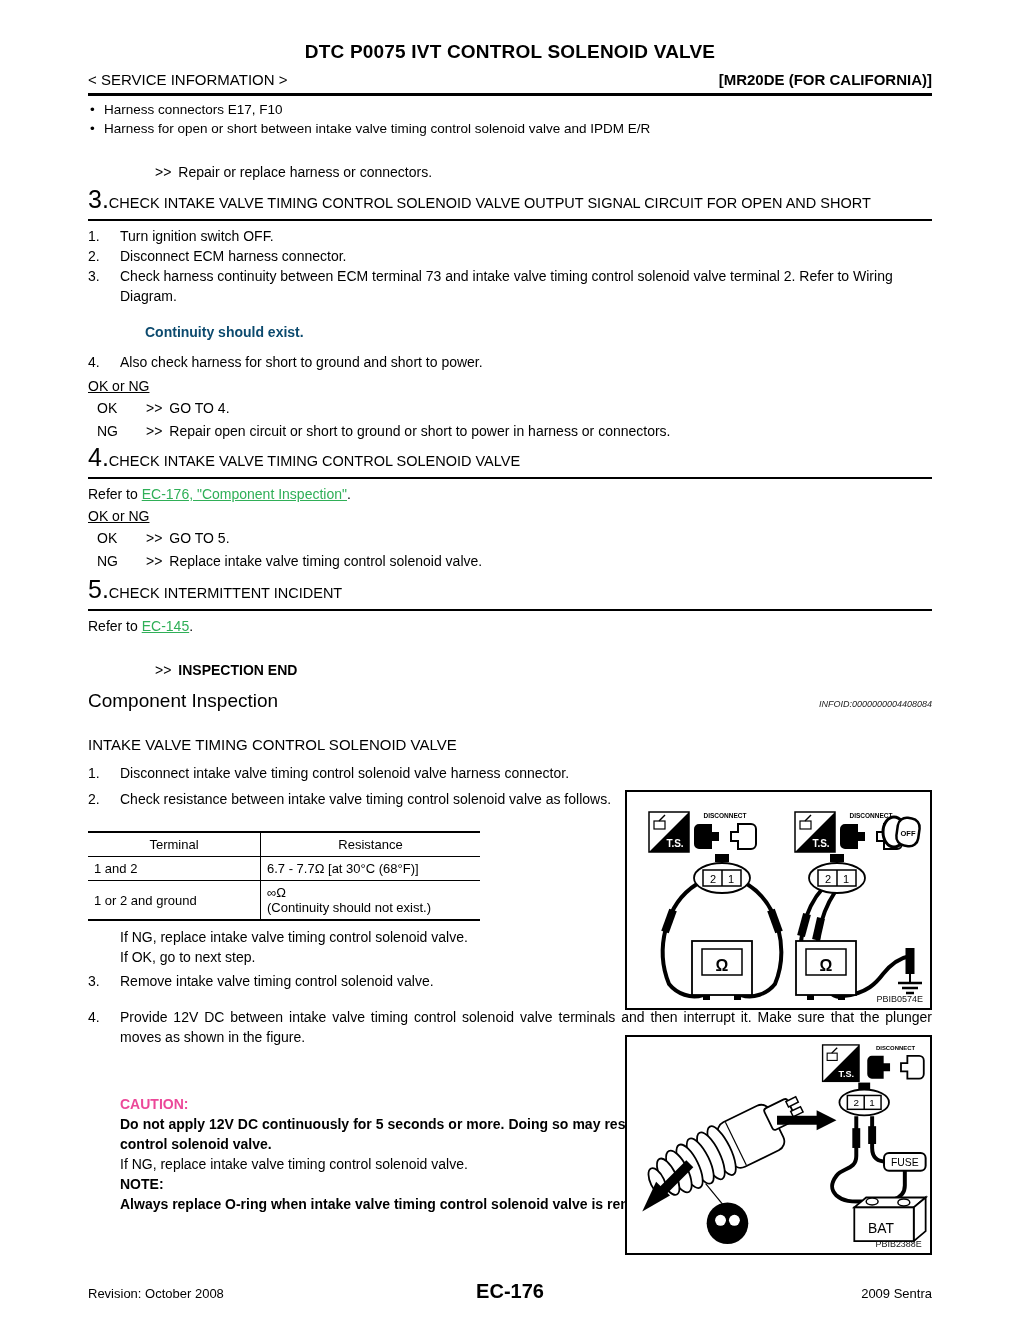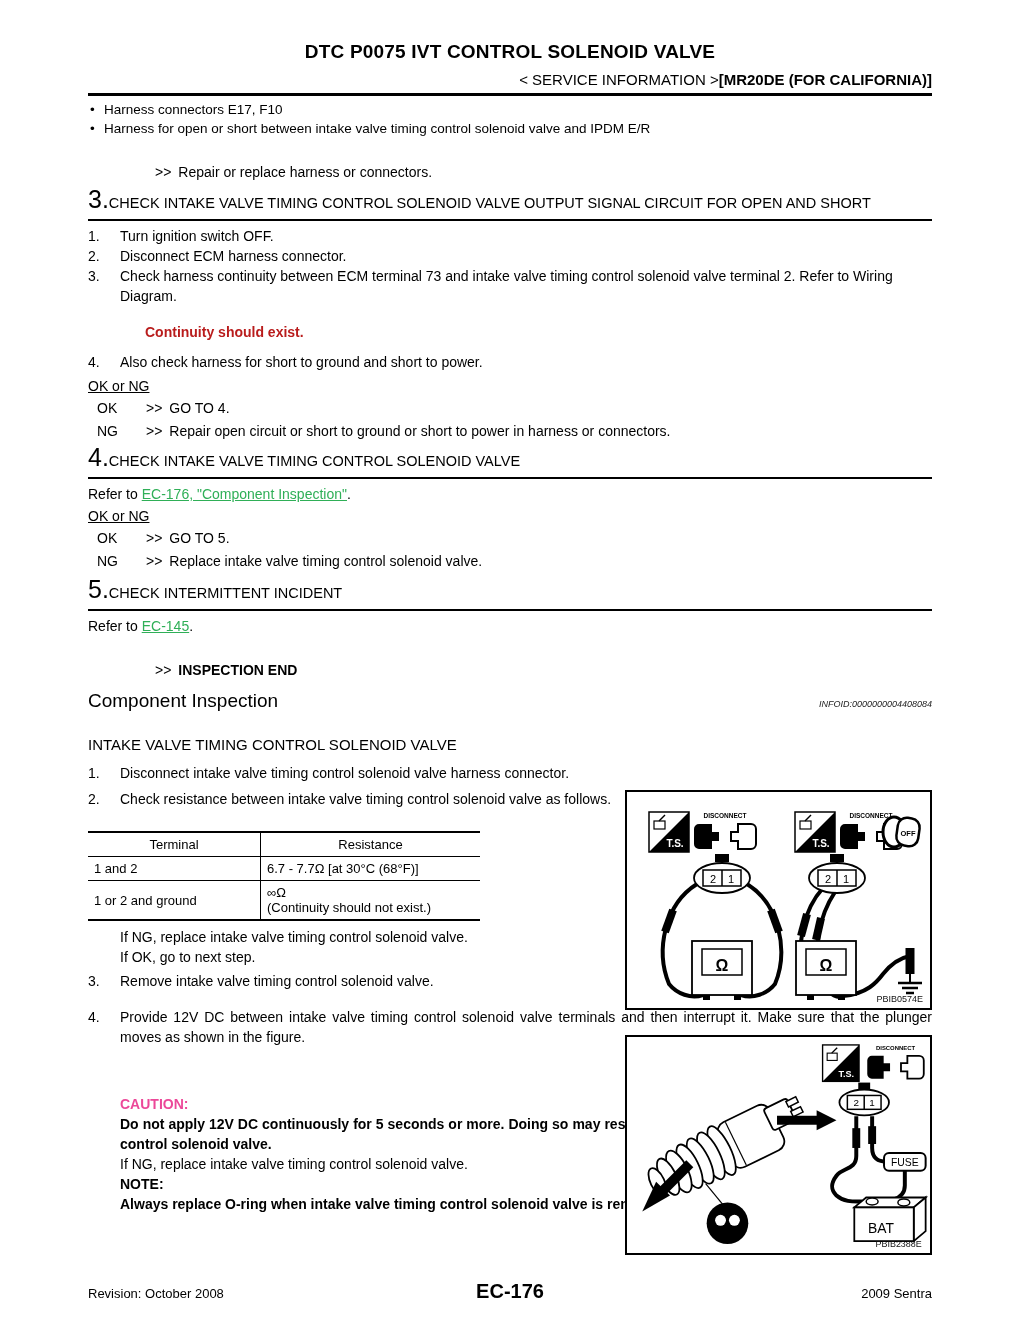--- a/index.html
+++ b/index.html
@@ -1,40 +1,40 @@
 <!DOCTYPE html>
 <html><head>
 <meta charset="utf-8">
 <style>
   html,body{margin:0;padding:0;background:#fff;}
   .page{position:relative;width:1020px;height:1320px;background:#ffffff;
         font-family:"Liberation Sans", sans-serif;color:#000;overflow:hidden;}
   .content{position:absolute;left:88px;width:844px;top:39px;}
 
   .doc-title{text-align:center;font-size:19px;font-weight:bold;line-height:26px;letter-spacing:.2px;}
-  .subhead-row{display:flex;justify-content:flex-end;align-items:flex-end;margin-top:6px;}
+  .subhead-row{display:flex;justify-content:space-between;align-items:flex-end;margin-top:6px;}
   .service-info{font-size:15px;}
   .engine-variant{font-size:15px;font-weight:bold;}
   .rule-thick{border-top:3px solid #000;margin-top:5px;}
   .rule-step{border-top:2px solid #000;margin-top:3px;}
 
   ul.causes{list-style:none;margin:4px 0 0;padding:0;font-size:13.5px;line-height:19px;}
   ul.causes li{padding-left:16px;position:relative;}
   ul.causes li::before{content:"\2022";position:absolute;left:2px;}
 
   .prev-result{margin:26px 0 0 67px;font-size:14px;}
   .arrow{margin-right:7px;}
 
   .step-head{margin-top:6px;font-size:14.5px;line-height:26px;}
   .step-num{font-size:25px;}
   .num-list{margin-top:5px;font-size:14px;line-height:20px;}
   .num-item{display:flex;}
   .num-item .n{width:32px;flex:none;}
   .num-item .t{flex:1;}
-  .spec{margin:18px 0 0 57px;font-size:14px;font-weight:bold;color:#b91c1c;}
+  .spec{margin:18px 0 0 57px;font-size:14px;font-weight:bold;color:#0c4a6e;}
   .okng{margin-top:6px;font-size:14px;text-decoration:underline;width:max-content;}
   .result-row{display:flex;font-size:14px;line-height:21px;margin-top:2px;}
   .result-row .lab{padding-left:9px;width:49px;flex:none;}
   .refer{font-size:14px;margin-top:7px;}
   a.glink{color:#2faf57;text-decoration:underline;cursor:pointer;}
   .insp-end{margin:28px 0 0 67px;font-size:14px;}
   .insp-end b{font-weight:bold;}
 
   .comp{position:absolute;left:88px;top:690px;width:844px;}
   .comp-head-row{display:flex;justify-content:space-between;align-items:baseline;}

